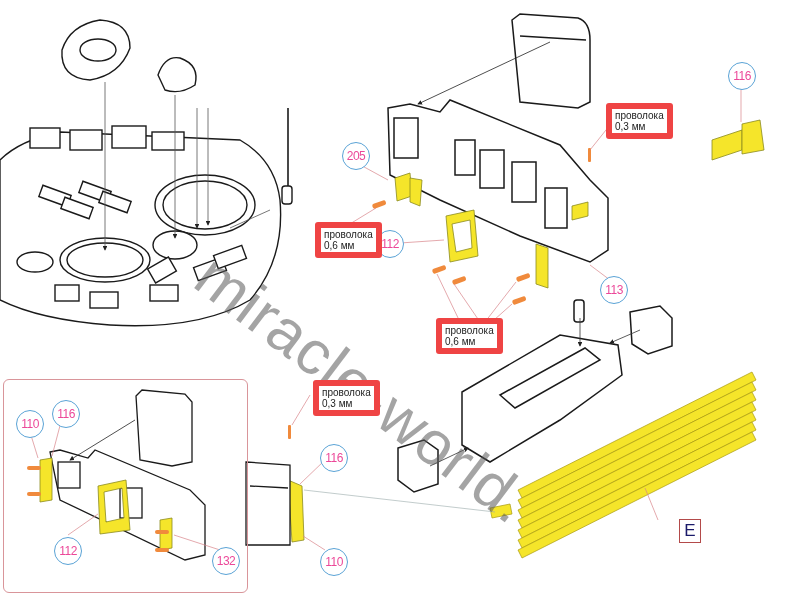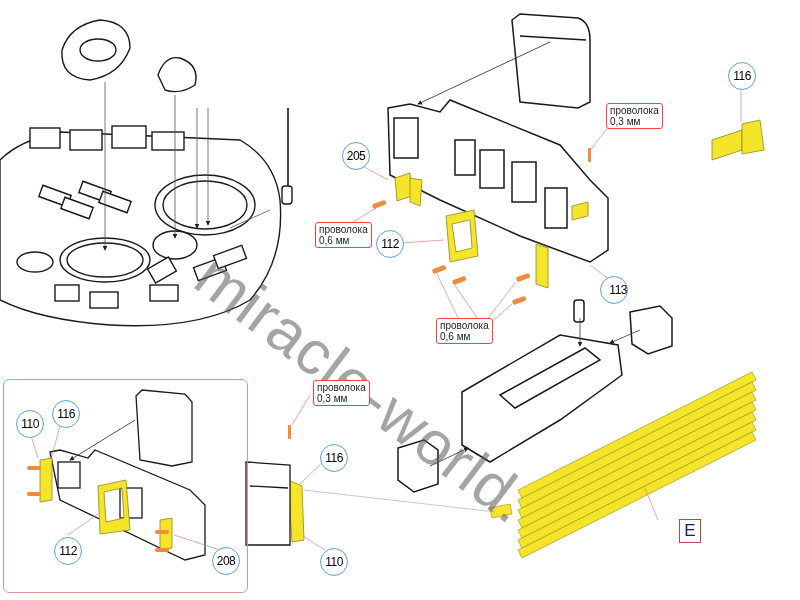--- a/index.html
+++ b/index.html
@@ -1,20 +1,20 @@
 <!DOCTYPE html>
 <html><head>
 <meta charset="utf-8">
 <style>
   html, body { margin:0; padding:0; background:#ffffff; }
   body { width:800px; height:600px; position:relative; overflow:hidden; font-family:"Liberation Sans", sans-serif; }
   #stage { position:absolute; left:0; top:0; width:800px; height:600px; }
   .callout { position:absolute; width:26px; height:26px; border:1px solid #5aa3d6; border-radius:50%;
-    background:#fff; color:#000000; font-size:12px; line-height:26px; text-align:center; letter-spacing:-0.5px; }
-  .note { position:absolute; border:1px solid #ef4444; border-radius:3px; background:#fff;
+    background:#fff; color:#ec4899; font-size:12px; line-height:26px; text-align:center; letter-spacing:-0.5px; }
+  .note { position:absolute; border:6px solid #ef4444; border-radius:3px; background:#fff;
     color:#222; font-size:10px; line-height:11px; padding:1px 3px; white-space:pre; }
   .letter-box { position:absolute; width:20px; height:22px; border:1px solid #b34a4a; background:#fff;
     color:#1a1a6a; font-size:17px; line-height:22px; text-align:center; }
   .watermark { position:absolute; left:225px; top:240px; font-size:62px; color:rgba(90,90,90,0.55);
     transform:rotate(37deg); transform-origin:0 0; white-space:nowrap; letter-spacing:1px; }
   .inset { position:absolute; left:3px; top:379px; width:243px; height:212px; border:1px solid #d9959a; border-radius:6px; }
   svg { position:absolute; left:0; top:0; }
 </style>
 </head>
 <body>
@@ -170,25 +170,25 @@
   </g>
 </svg>
 
 <div class="inset"></div>
 
 <div class="watermark">miracle-world.</div>
 
 <div class="callout" style="left:728px;top:62px;">116</div>
 <div class="callout" style="left:342px;top:142px;">205</div>
 <div class="callout" style="left:376px;top:230px;">112</div>
-<div class="callout" style="left:600px;top:276px;text-align:right;">113</div>
+<div class="callout" style="left:600px;top:276px;">113</div>
 <div class="callout" style="left:16px;top:410px;">110</div>
 <div class="callout" style="left:52px;top:400px;">116</div>
 <div class="callout" style="left:54px;top:537px;">112</div>
-<div class="callout" style="left:212px;top:547px;">208</div>
+<div class="callout" style="left:212px;top:547px;">132</div>
 <div class="callout" style="left:320px;top:444px;">116</div>
 <div class="callout" style="left:320px;top:548px;">110</div>
 
 <div class="note" style="left:606px;top:103px;">проволока
 0,3 мм</div>
 <div class="note" style="left:315px;top:222px;">проволока
 0,6 мм</div>
 <div class="note" style="left:436px;top:318px;">проволока
 0,6 мм</div>
 <div class="note" style="left:313px;top:380px;">проволока

